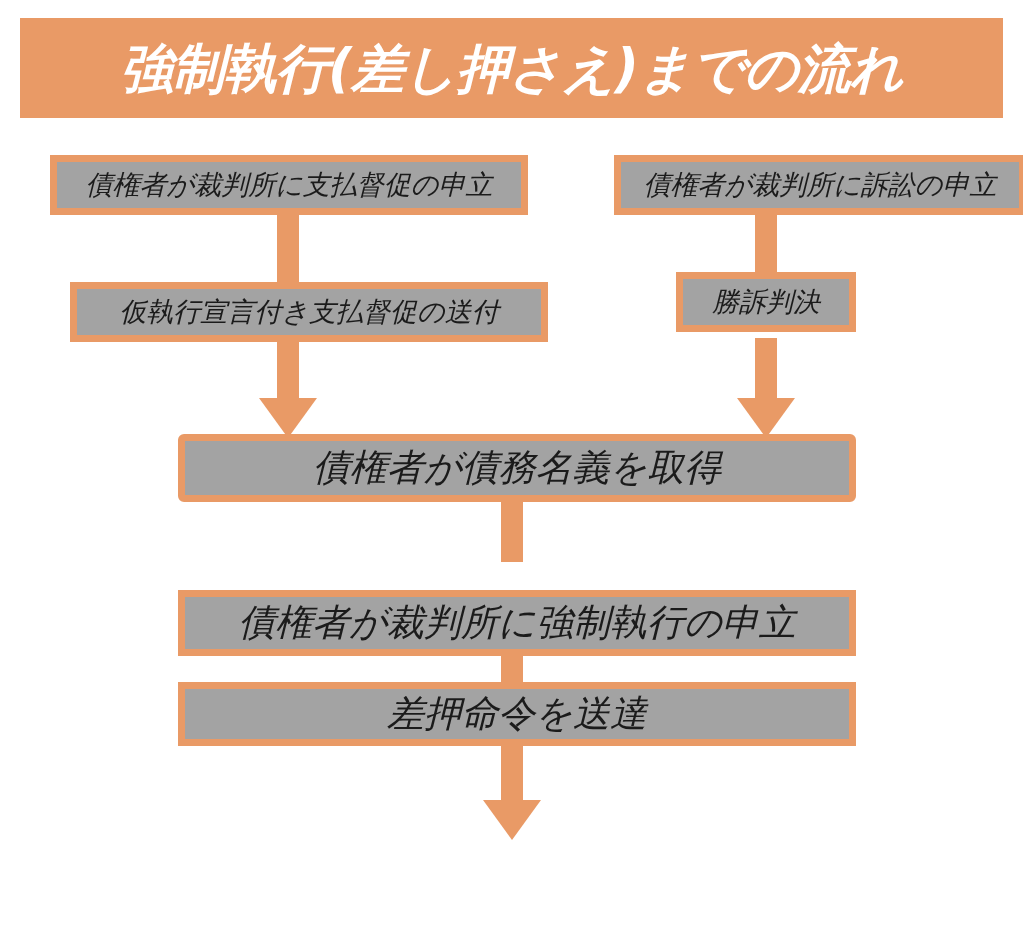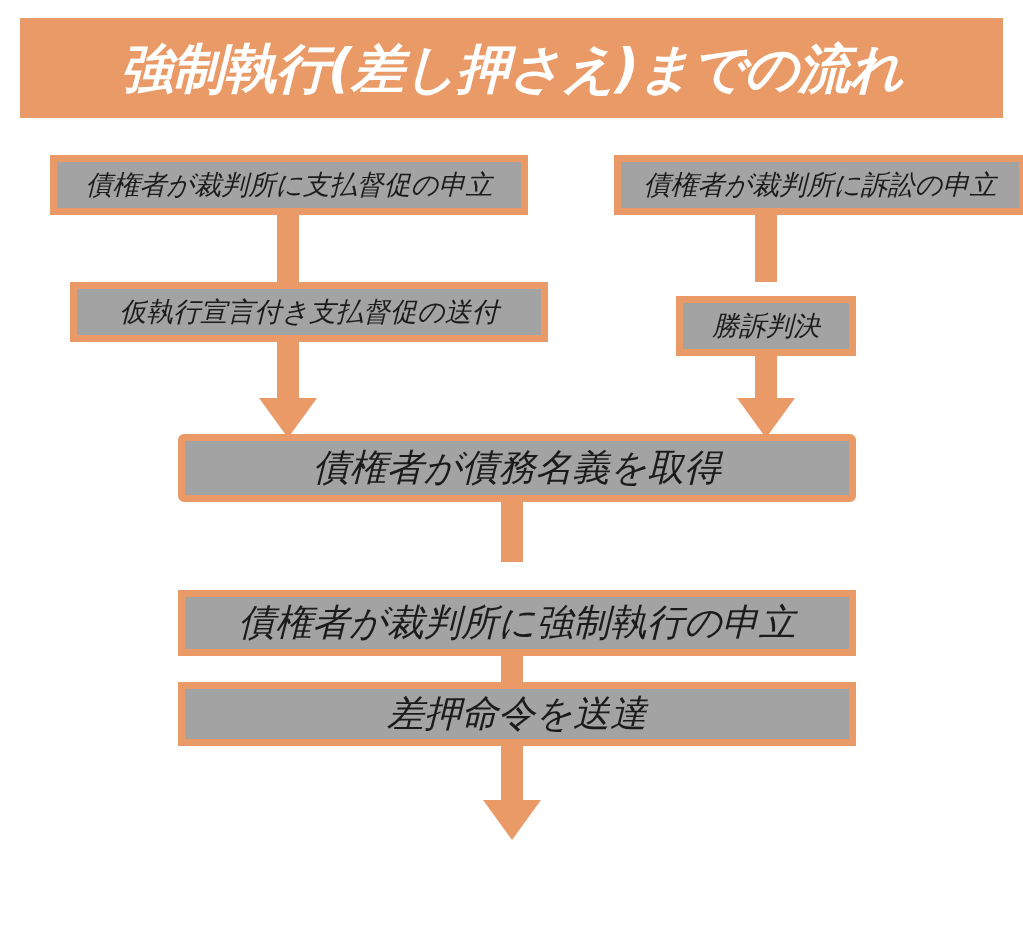--- a/index.html
+++ b/index.html
@@ -135,21 +135,21 @@
   </div>
 
   <div class="node size-sm" style="left:580px; top:155px; width:412px; height:60px;margin-left:34px;">
     <span class="node-label">債権者が裁判所に訴訟の申立</span>
   </div>
 
   <div class="node size-sm" style="left:50px; top:282px; width:478px; height:60px;margin-left:20px;">
     <span class="node-label">仮執行宣言付き支払督促の送付</span>
   </div>
 
-  <div class="node size-sm" style="left:676px; top:296px; width:180px; height:60px;">
+  <div class="node size-sm" style="left:676px; top:272px; width:180px; height:60px;">
     <span class="node-label">勝訴判決</span>
   </div>
 
   <div class="node size-lg" style="left:178px; top:434px; width:678px; height:68px;border-radius:6px;">
     <span class="node-label">債権者が債務名義を取得</span>
   </div>
 
   <div class="node size-lg" style="left:178px; top:560px; width:678px; height:66px;margin-top:30px;">
     <span class="node-label">債権者が裁判所に強制執行の申立</span>
   </div>

